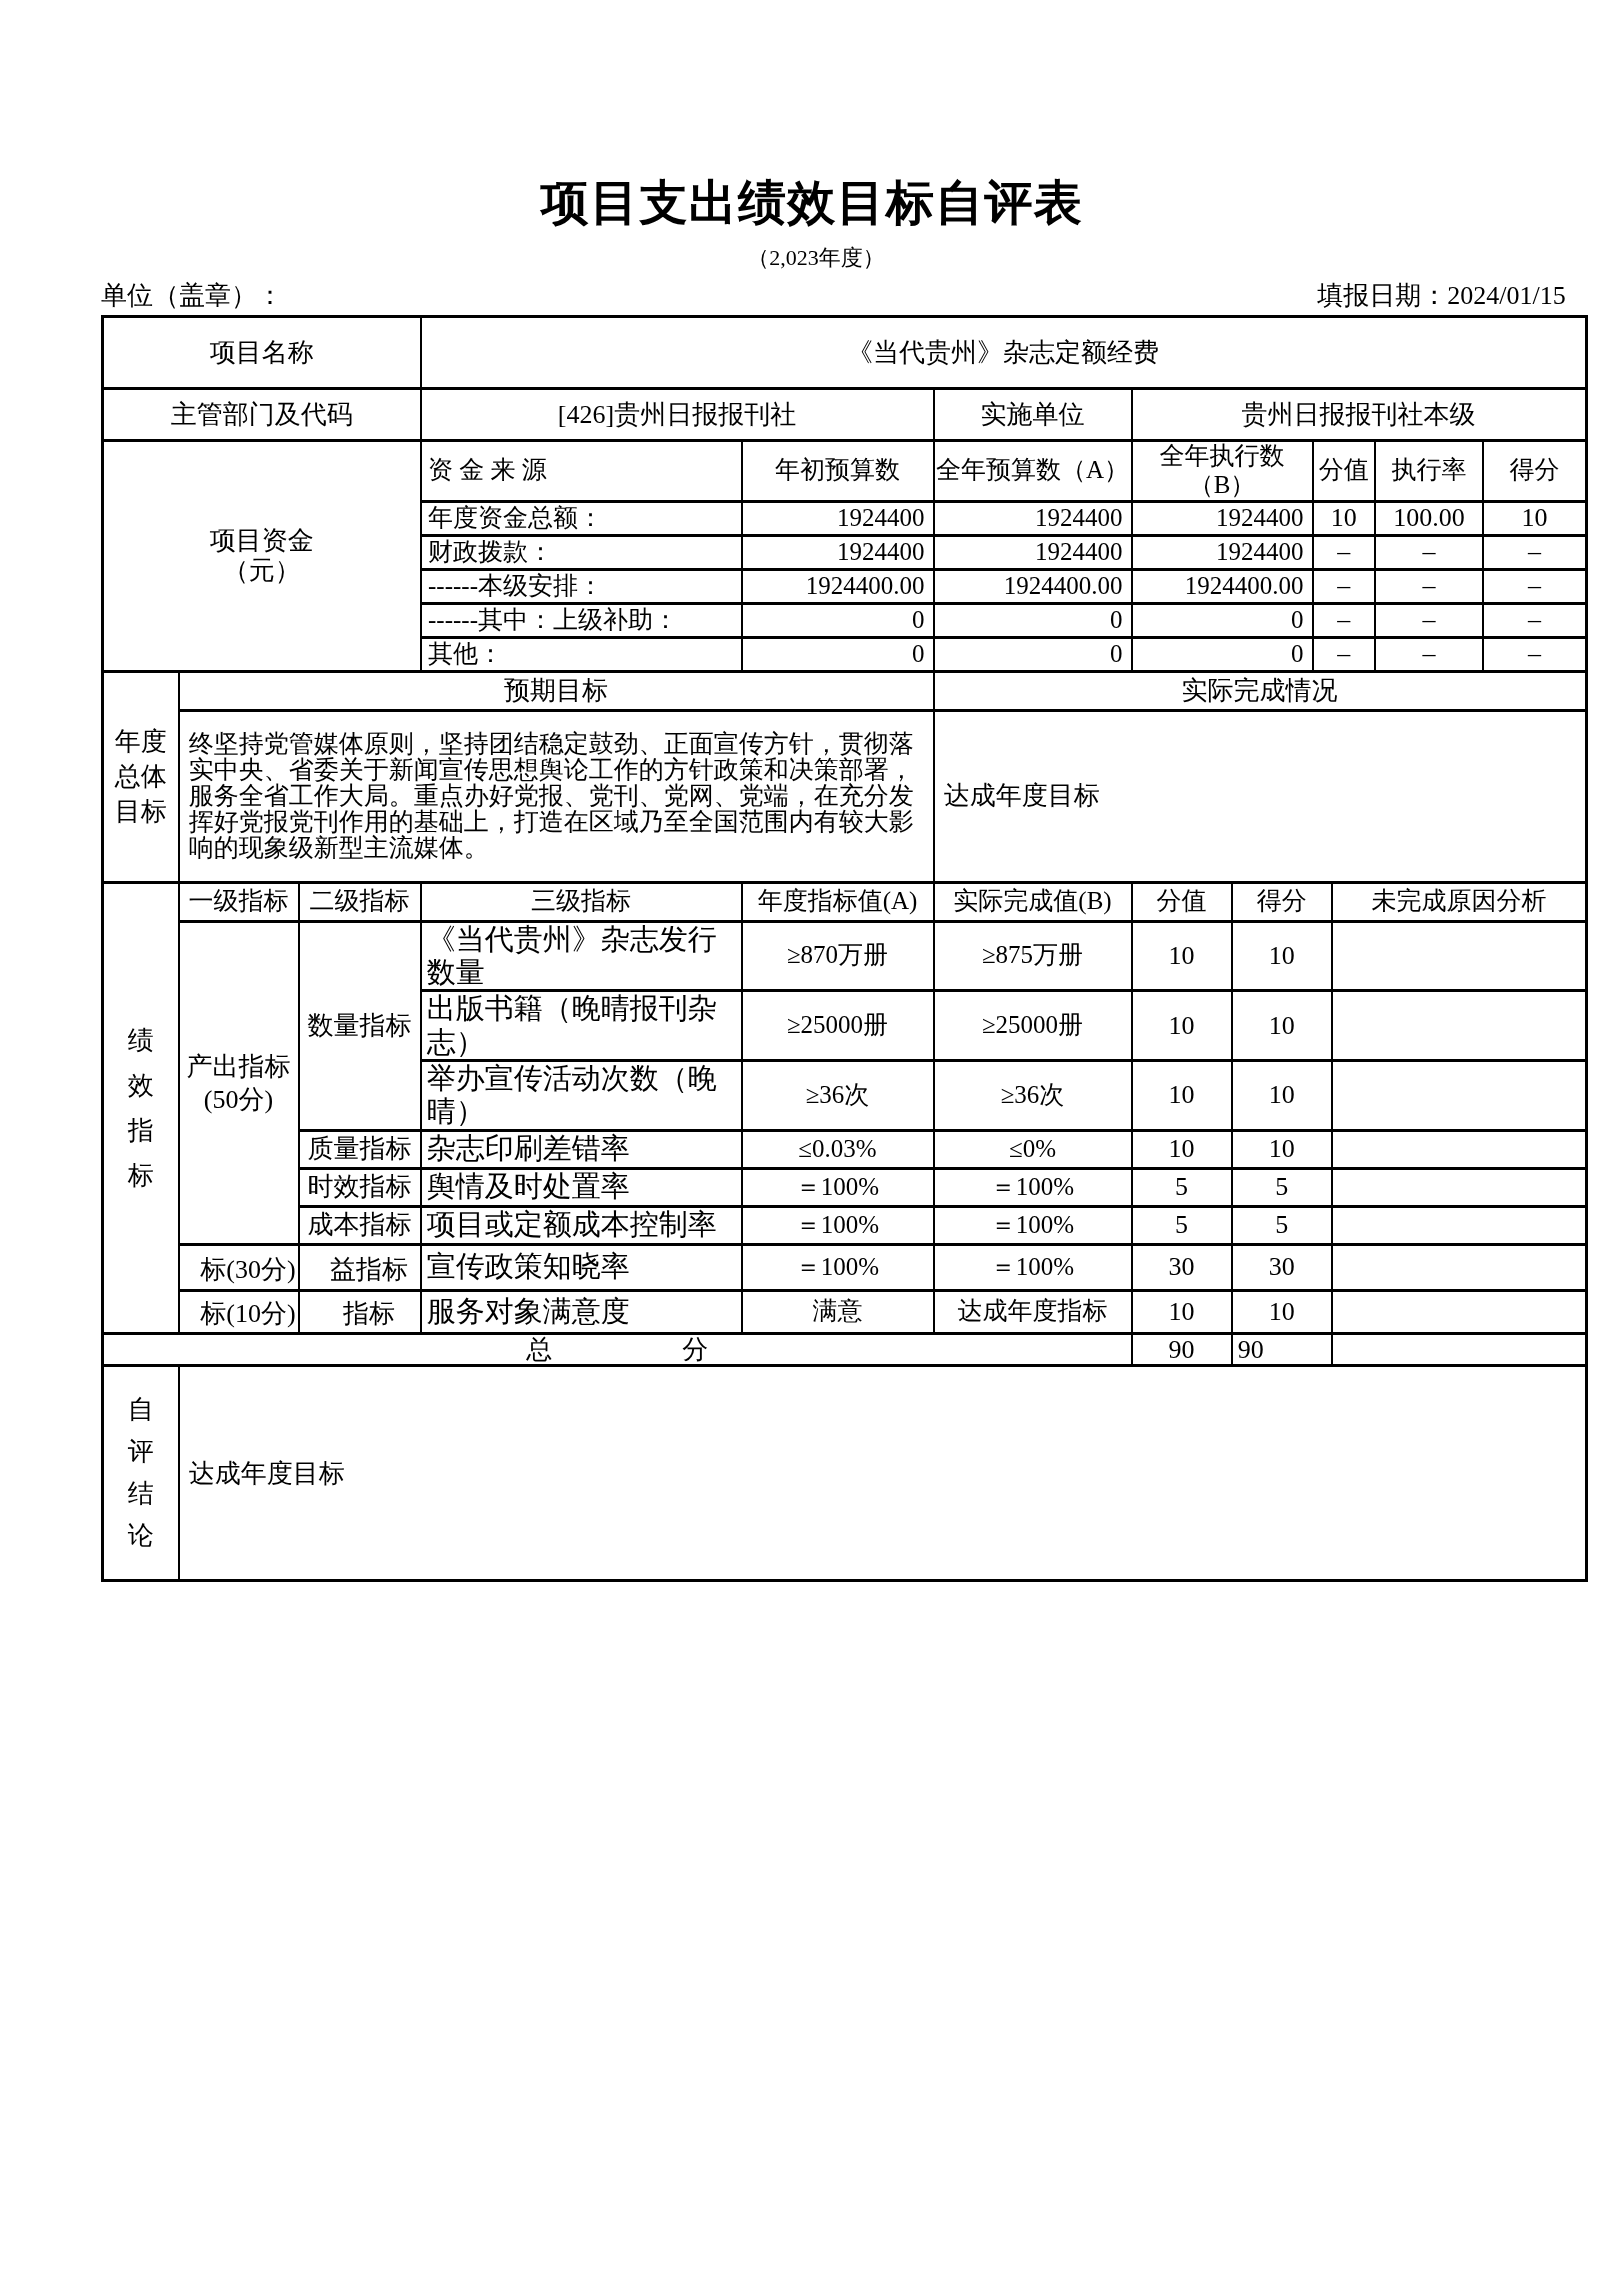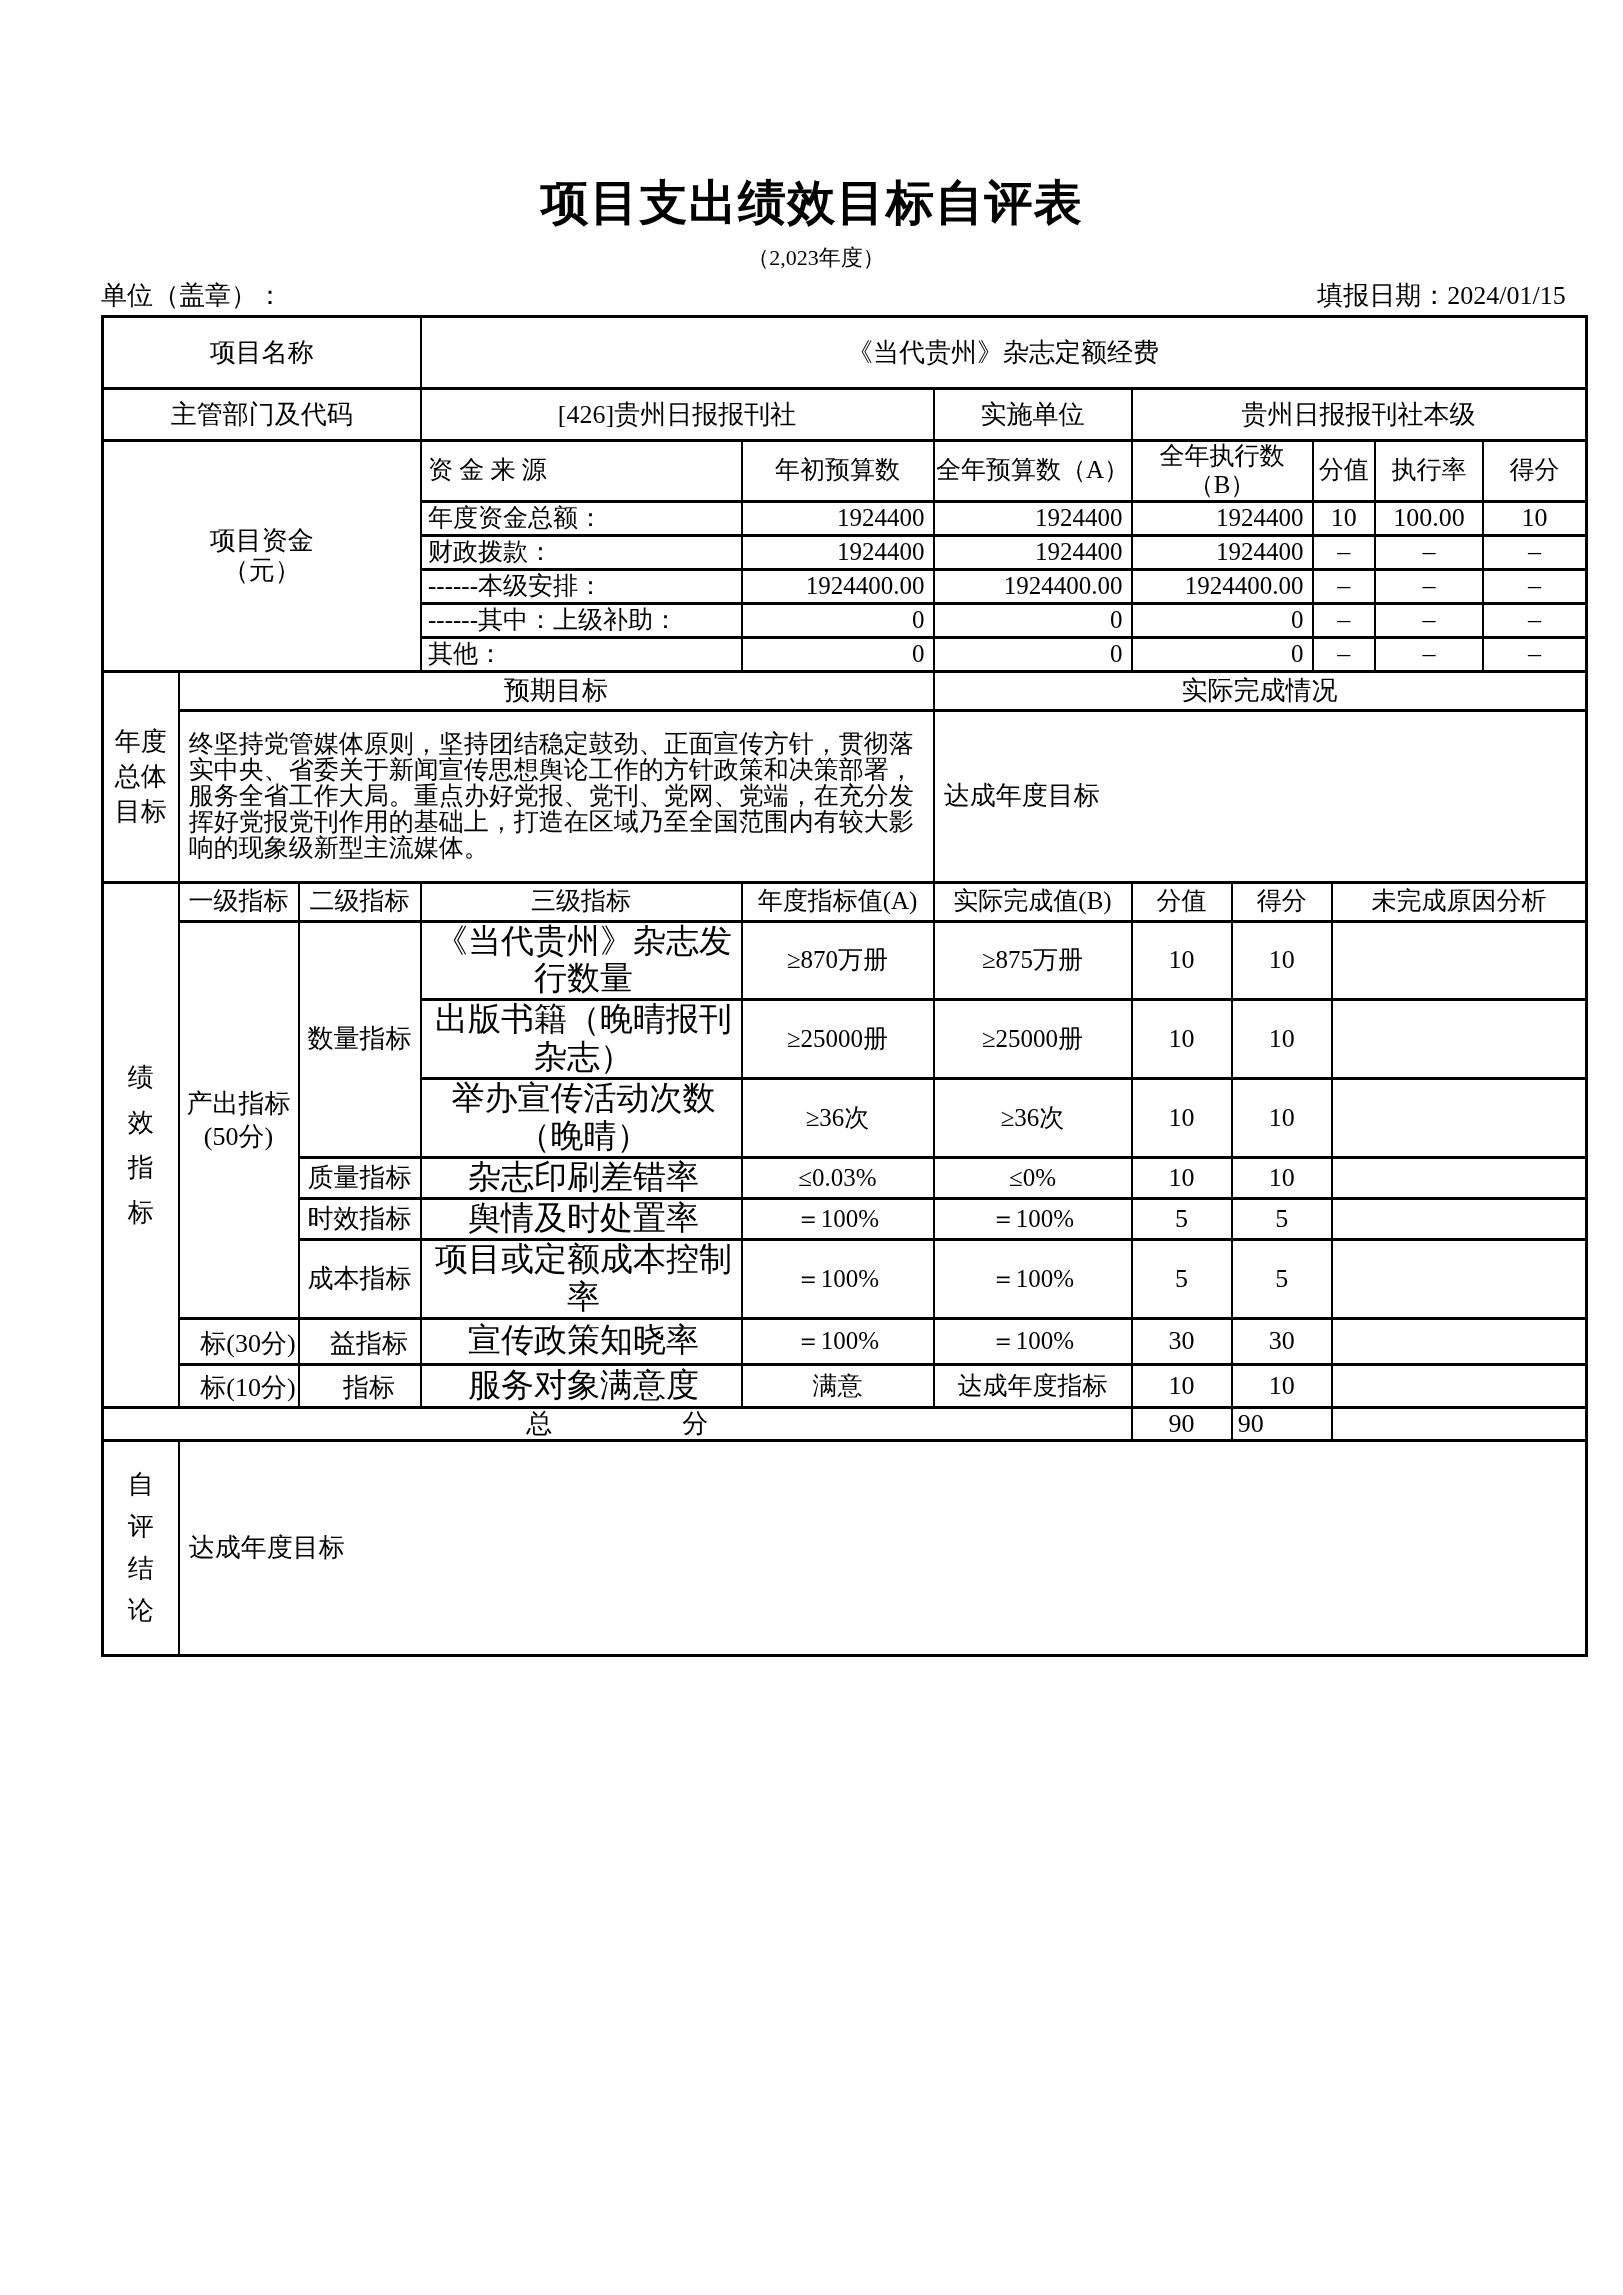--- a/index.html
+++ b/index.html
@@ -42,21 +42,21 @@
   tr.r-ind    { height:38px; }
   tr.r-ind-b  { height:46px; }
   tr.r-ind-s  { height:43px; }
   tr.r-total  { height:31px;padding-left:24px; }
   tr.r-concl  { height:215px; }
 
   .prelines { white-space:pre-line; }
   .lbl  { text-align:left; padding-left:6.5px; font-size:25px; }
   .num  { text-align:right; padding-right:7.9px; font-size:25px; }
   .hd38 { font-size:25px; }
-  .lft  { text-align:center; padding-left:5.2px;  font-size:33px; }
+  .lft  { text-align:left; padding-left:5.2px;  font-size:29px; }
   .lft2 { text-align:left; padding-left:9.2px; }
   .goal-para {
     text-align:left; white-space:pre-line; font-size:25px; line-height:26px;
     padding:0 9.2px;
   }
   .v-goal  { white-space:pre-line; line-height:35px;margin-left:32px; }
   .v-perf  { white-space:pre-line; line-height:45px; }
   .v-concl { white-space:pre-line; line-height:42px; }
   .group2  { white-space:pre-line; line-height:33px; }
   .clip2 {

